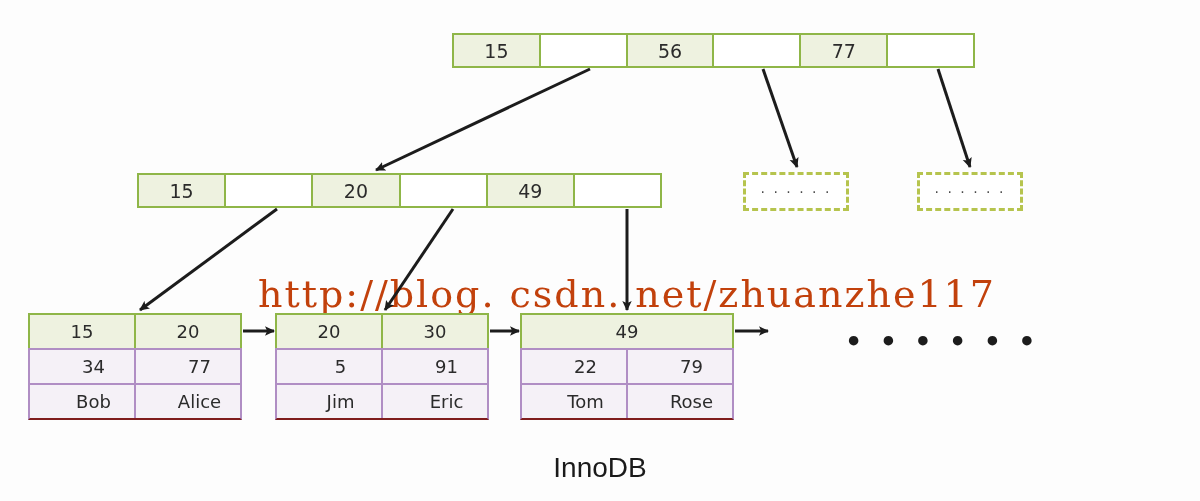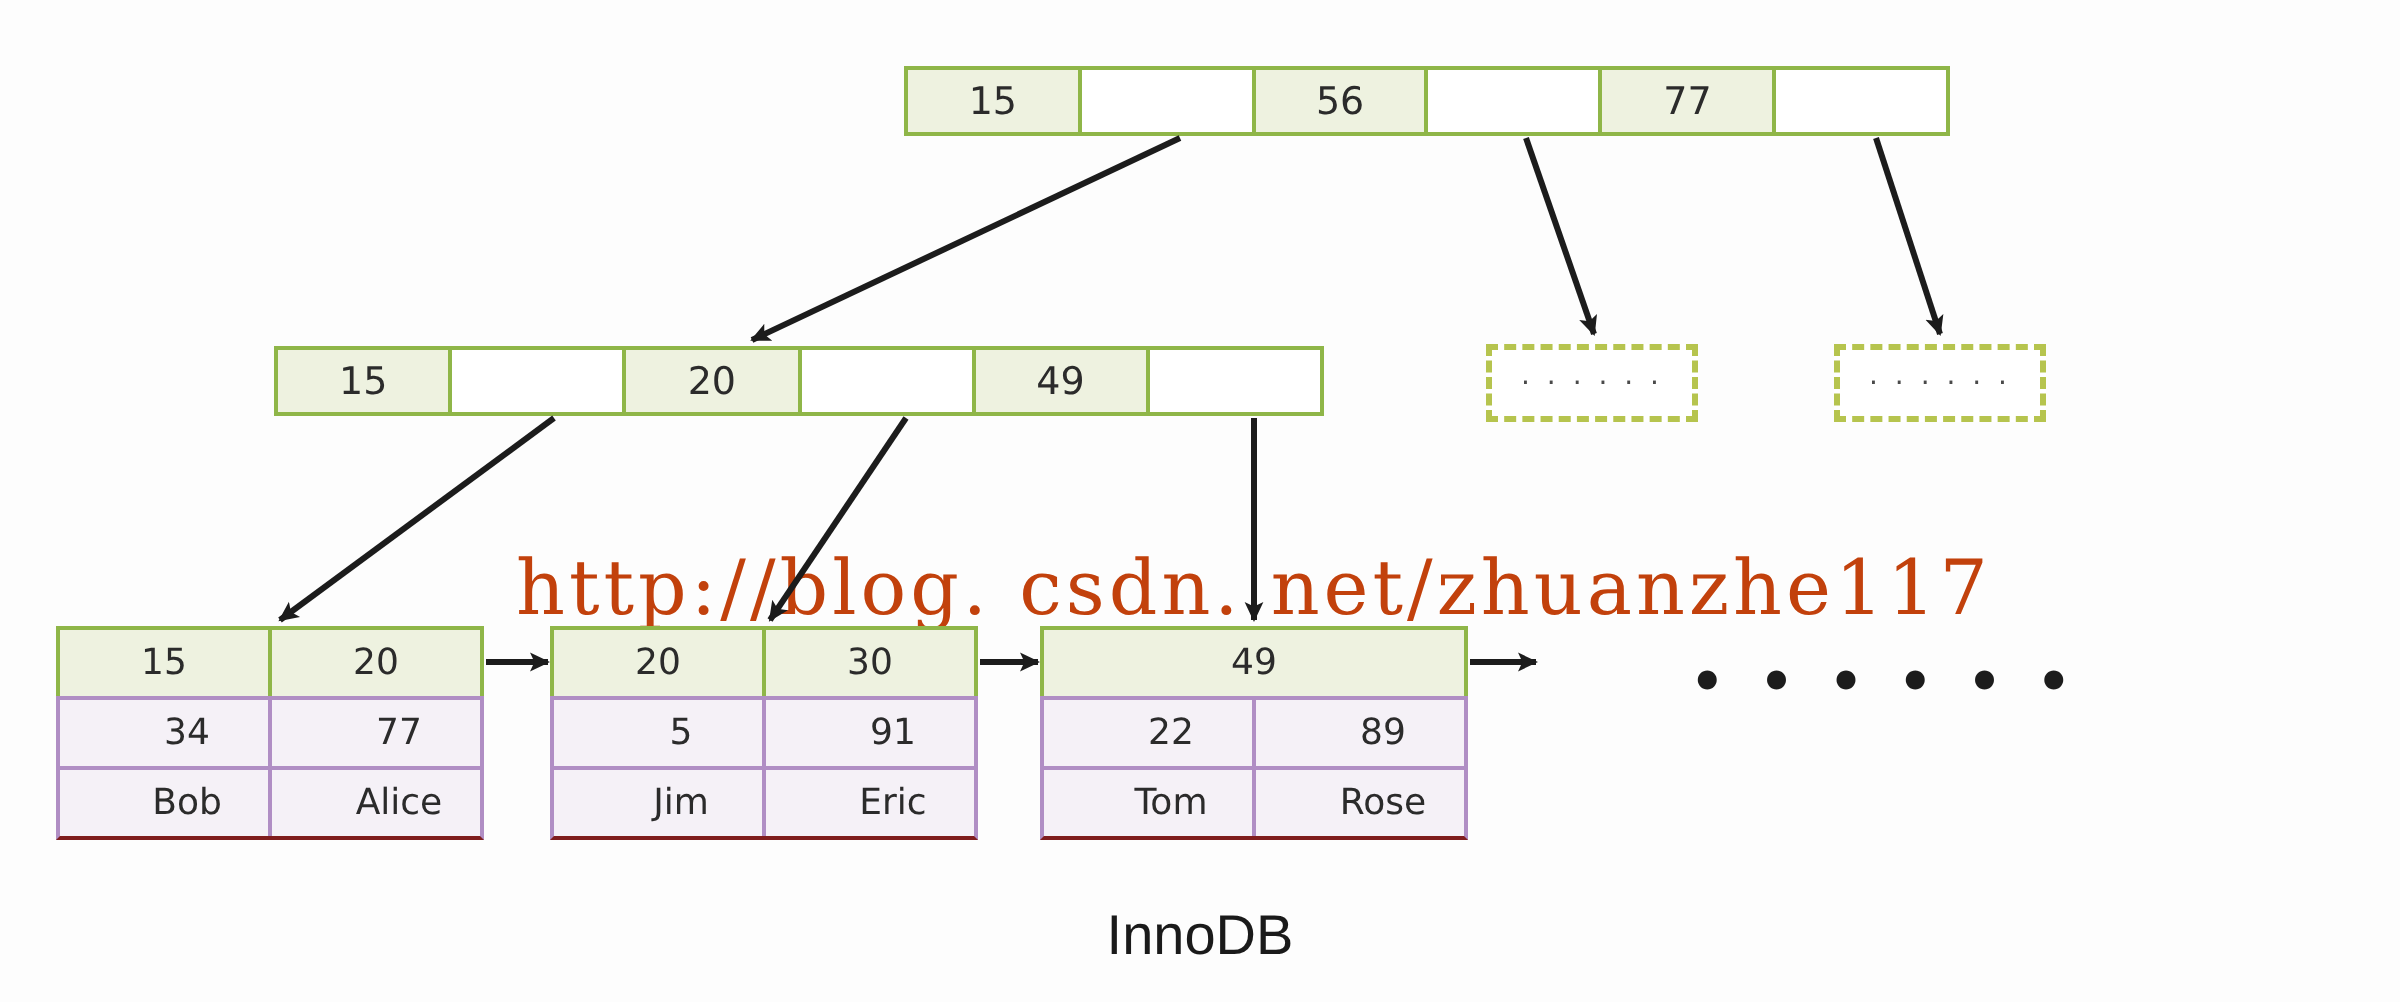--- a/index.html
+++ b/index.html
@@ -103,21 +103,21 @@
       <div class="cell">Eric</div>
     </div>
   </div>
 
   <div class="leaf" style="left:520px;top:313px;width:214px;">
     <div class="row key-row">
       <div class="cell">49</div>
     </div>
     <div class="row data-row">
       <div class="cell">22</div>
-      <div class="cell">89</div>
+      <div class="cell">79</div>
     </div>
     <div class="row data-row">
       <div class="cell">Tom</div>
       <div class="cell">Rose</div>
     </div>
   </div>
 
   <div class="tail-dots">• • • • • •</div>
 
   <div class="caption">InnoDB</div>

